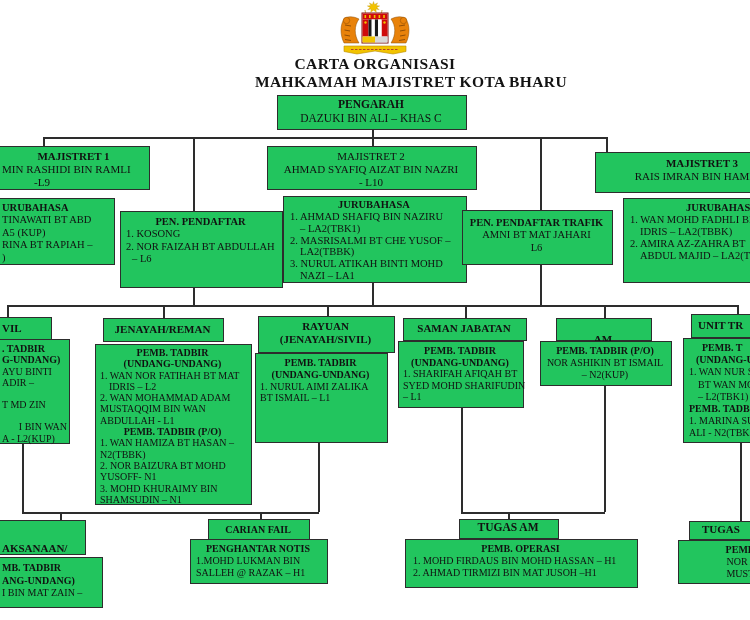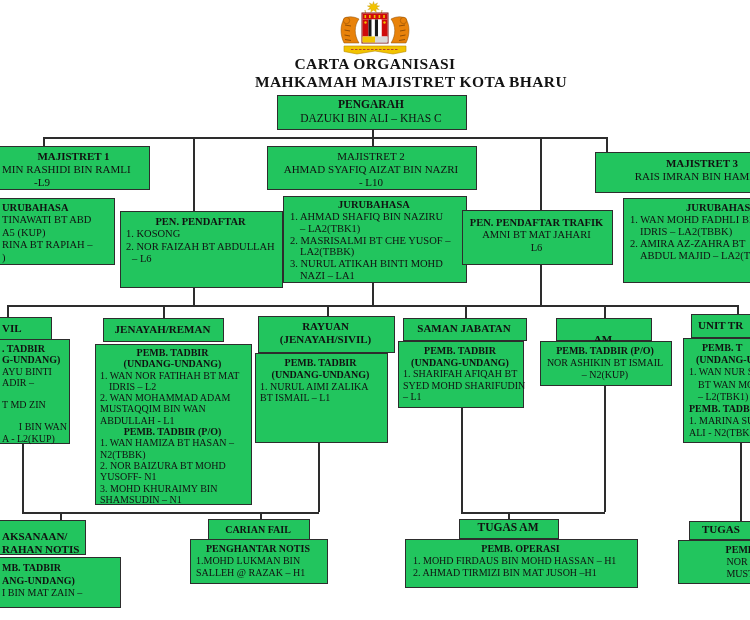--- a/index.html
+++ b/index.html
@@ -179,25 +179,25 @@
       <div class="box" style="left: 683px; top: 338px; width: 140px; height: 105px; font-size: 10px; padding-top: 3px; line-height: 1.22; border-right: none;">
         <div class="ln" style="font-weight: bold; text-align: left; padding-left: 18px;">PEMB. T</div>
         <div class="ln" style="font-weight: bold; text-align: left; padding-left: 12px;">(UNDANG-U</div>
         <div class="ln" style="text-align: left; padding-left: 5px;">1. WAN NUR S</div>
         <div class="ln" style="text-align: left; padding-left: 14px;">BT WAN MO</div>
         <div class="ln" style="text-align: left; padding-left: 14px;">– L2(TBK1)</div>
         <div class="ln" style="font-weight: bold; text-align: left; padding-left: 5px;">PEMB. TADBI</div>
         <div class="ln" style="text-align: left; padding-left: 5px;">1. MARINA SU</div>
         <div class="ln" style="text-align: left; padding-left: 5px;">ALI - N2(TBK1</div>
       </div>
-      <div class="box" style="left: 0px; top: 520px; width: 86px; height: 35px; font-size: 11px; padding-top: 9px; line-height: 1.2; border-left: none;">
+      <div class="box" style="left: 0px; top: 520px; width: 86px; height: 35px; font-size: 11px; padding-top: 21px; line-height: 1.2; border-left: none;">
         <div class="ln" style="font-weight: bold; text-align: left; padding-left: 2px;">AKSANAAN/</div>
         <div class="ln" style="font-weight: bold; text-align: left; padding-left: 2px;">RAHAN NOTIS</div>
       </div>
-      <div class="box" style="left: 0px; top: 557px; width: 121px; height: 51px; font-size: 10px; padding-top: 4px; line-height: 1.25; border-left: none;">
+      <div class="box" style="left: 0px; top: 557px; width: 103px; height: 51px; font-size: 10px; padding-top: 4px; line-height: 1.25; border-left: none;">
         <div class="ln" style="font-weight: bold; text-align: left; padding-left: 2px;">MB. TADBIR</div>
         <div class="ln" style="font-weight: bold; text-align: left; padding-left: 2px;">ANG-UNDANG)</div>
         <div class="ln" style="text-align: left; padding-left: 2px;">I BIN MAT ZAIN –</div>
       </div>
       <div class="box" style="left: 208px; top: 519px; width: 102px; height: 32px; font-size: 10px; padding-top: 4px;">
         <div class="ln" style="font-weight: bold; text-align: center;">CARIAN FAIL</div>
       </div>
       <div class="box" style="left: 190px; top: 539px; width: 138px; height: 45px; font-size: 10px; padding-top: 3px; line-height: 1.2;">
         <div class="ln" style="font-weight: bold; text-align: center;">PENGHANTAR NOTIS</div>
         <div class="ln" style="text-align: left; padding-left: 5px;">1.MOHD LUKMAN BIN</div>

